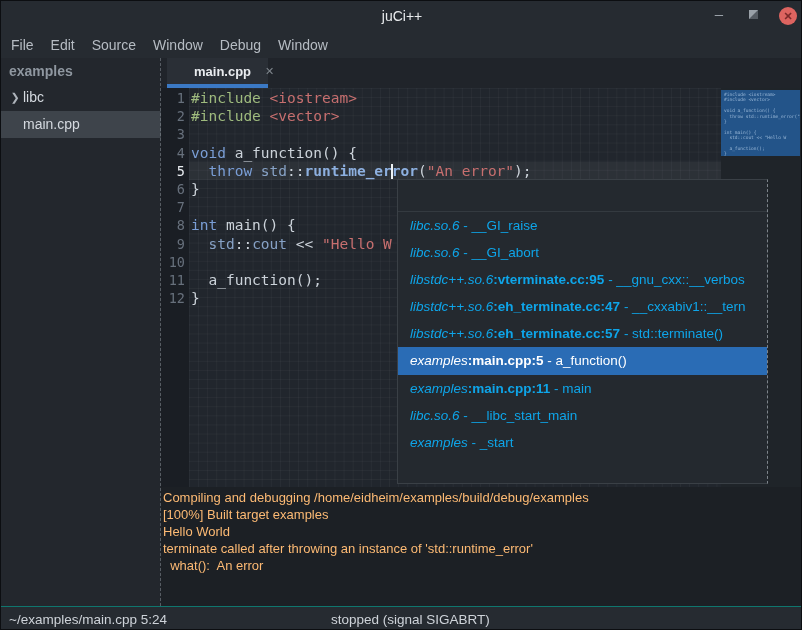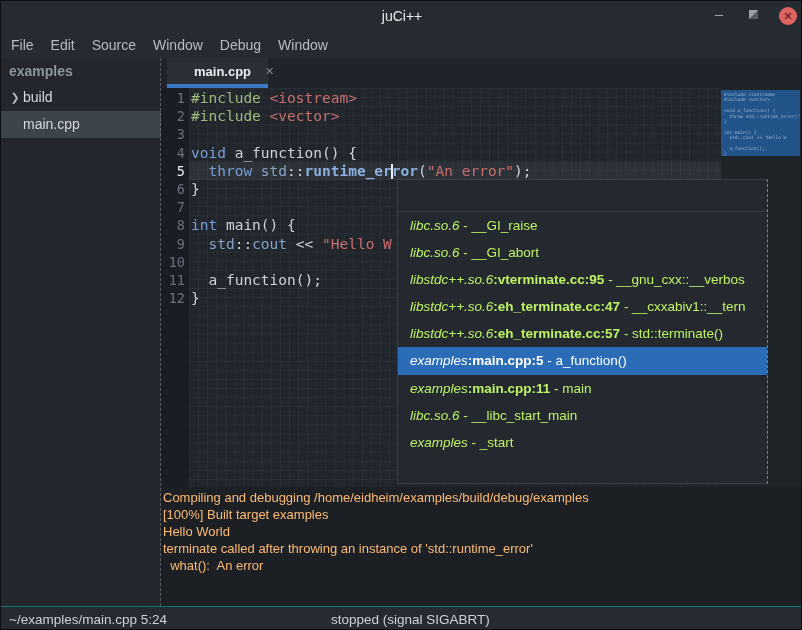--- a/index.html
+++ b/index.html
@@ -69,21 +69,21 @@
   .cursor { display:inline-block; width:2px; height:15px; background:#eef2f5;
             vertical-align:middle; margin:0 -1px; }
   .preview { position:absolute; left:560px; top:2px; width:79px; height:66px;
              background:#235489; overflow:hidden; }
   .preview pre { font-family:"DejaVu Sans Mono", monospace; font-size:4.5px; line-height:5.4px;
                  color:rgba(205,228,250,0.65); padding:2px 0 0 3px; }
   
   .popup { position:absolute; left:396px; top:178px; width:371px; height:305px;
            background:#24292f; border:1px solid #3a4046;
            border-right:1px dashed #7d848b; z-index:40; overflow:hidden; }
-  .p-row { height:27.1px; line-height:27.1px; padding-left:12px; color:#bef264;
+  .p-row { height:27.1px; line-height:27.1px; padding-left:12px; color:#0ea5e9;
            font-size:13.5px; white-space:nowrap; overflow:hidden; }
   .p-row.empty { height:32px; border-bottom:1px solid #343a40; }
   .p-row.selected { background:#2a6cb5; color:#ffffff; }
   .plib { font-style:italic; }
   .pfile { font-weight:bold; }
   
   .terminal { position:absolute; left:160px; top:486px; width:642px; height:119px; background:#1c2025; }
   .terminal pre { font-family:Liberation Sans, sans-serif; font-size:13px; line-height:17px;
                   color:#fdba74; padding:2px 0 0 2px; }
   
@@ -112,21 +112,21 @@
     <span class="menu-item">Source</span>
     <span class="menu-item">Window</span>
     <span class="menu-item">Debug</span>
     <span class="menu-item">Window</span>
   </div>
 
   <div class="sidebar">
     <div class="side-header">examples</div>
     <div class="side-row">
       <span class="chev">❯</span>
-      <span>build</span>
+      <span>libc</span>
     </div>
     <div class="side-row selected">
       <span class="indent"></span>
       <span>main.cpp</span>
     </div>
   </div>
   <div class="pane-sep"></div>
 
   <div class="tabbar">
     <div class="tab">

